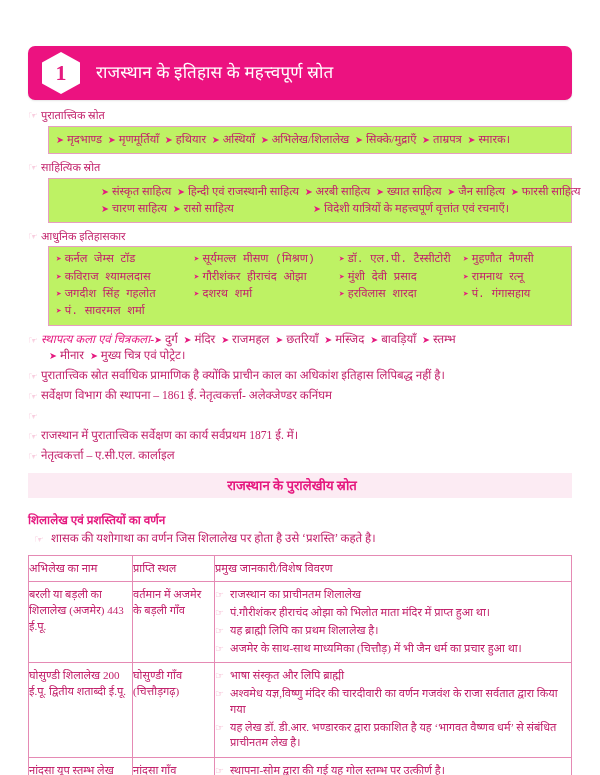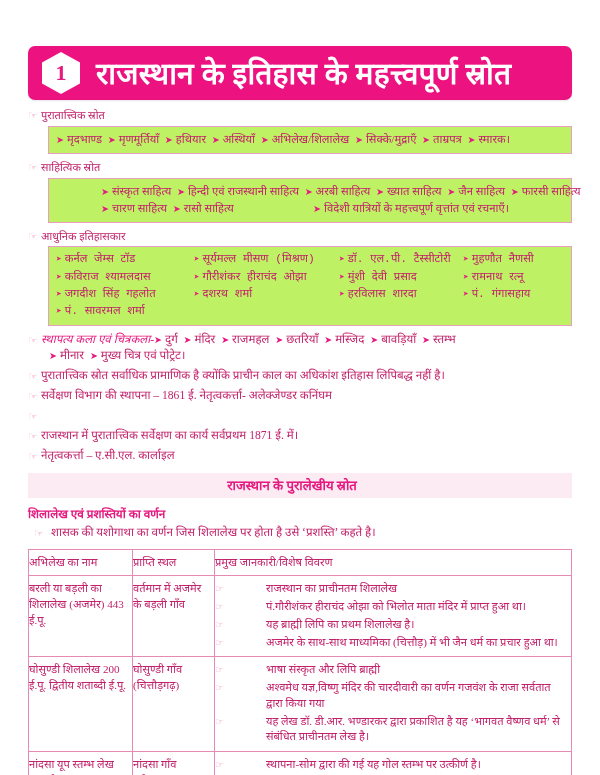--- a/index.html
+++ b/index.html
@@ -47,22 +47,22 @@
     margin-right: 16px;
   }
   .hexagon-num {
     color: #e5197f;
     font-size: 22px;
     font-weight: bold;
     line-height: 1;
   }
   .banner-title {
     color: #ffffff;
-    font-size: 30px;
-    font-weight: bold;
+    font-size: 17px;
+    font-weight: normal;
     letter-spacing: 0.2px;
     line-height: 1.1;
   }
 
   
   .hand {
     color: #f3a9c6;
     font-size: 11px;
     flex: 0 0 13px;
     line-height: 1.35;
@@ -130,21 +130,21 @@
     margin-top: 9px;
     background: #fcebf3;
     text-align: center;
     padding: 3px 16px 4px 0;
     font-size: 13.2px;
     font-weight: bold;
     color: #e5197f;
   }
 
   .sub-head {
-    margin-top: 7px;
+    margin-top: 13px;
     font-size: 11.8px;
     font-weight: bold;
     color: #e5197f;
   }
 
   
   table.ins {
     width: 100%;
     border-collapse: collapse;
     margin-top: 8px;
@@ -167,21 +167,21 @@
 
   .cellhead { color: #c2226b; }
   .td-detail { padding-left: 8px; }
   .d-row {
     display: flex;
     align-items: flex-start;
     margin-bottom: 2px;
   }
   .d-row:last-child { margin-bottom: 0; }
   .d-row .hand { flex: 0 0 15px; font-size: 10px; padding-top: 1px; }
-  .d-txt { flex: 1; margin-left: 36px; }
+  .d-txt { flex: 1; }
   .hl { color: #e5197f; }
 </style>
 </head>
 <body>
 
 <div class="page">
 
   <div class="banner">
     <div class="hexagon">
       <span class="hexagon-num">1</span>

